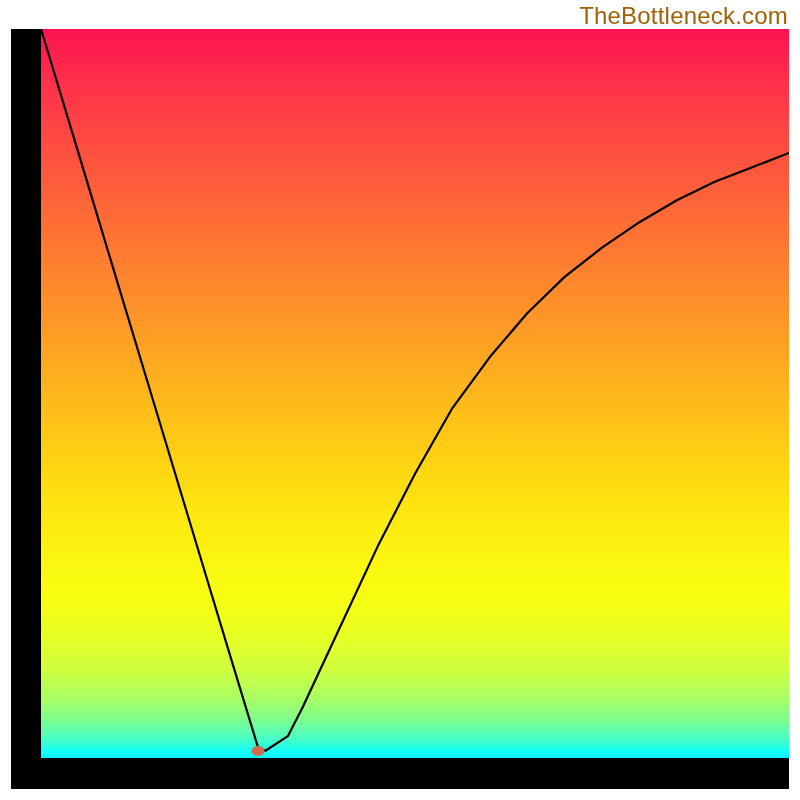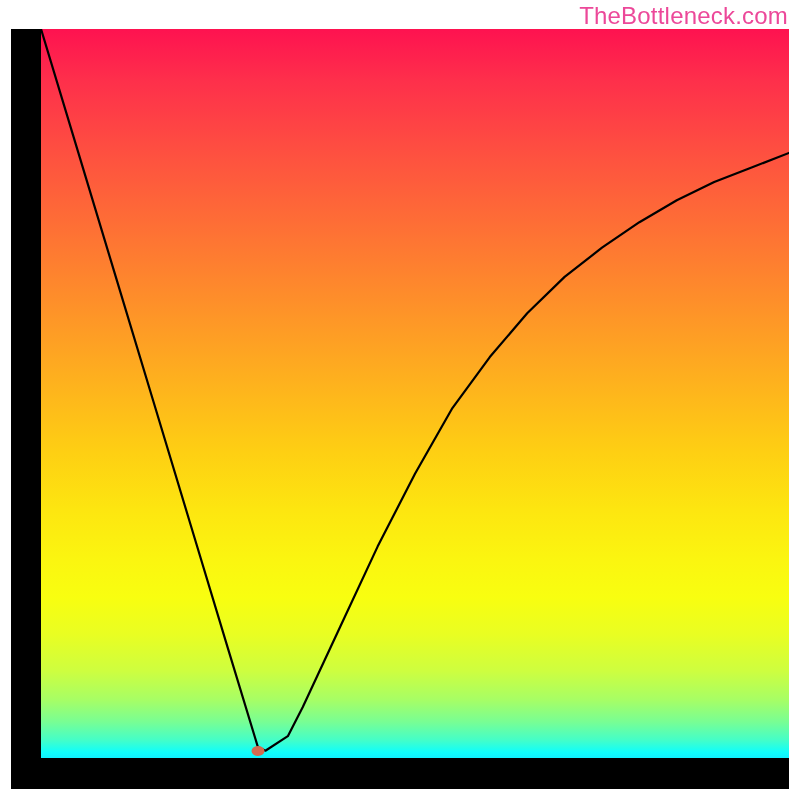--- a/index.html
+++ b/index.html
@@ -15,21 +15,21 @@
     position: relative;
     width: 800px;
     height: 800px;
     box-sizing: border-box;
   }
   .watermark {
     position: absolute;
     top: 2px;
     right: 12px;
     font-size: 24px;
-    color: #ec4899;
+    color: #a16207;
     font-family: Arial, sans-serif;
     letter-spacing: 0.2px;
     z-index: 10;
   }
   .plot-outer {
     position: absolute;
     left: 11px;
     top: 29px;
     width: 778px;
     height: 760px;

